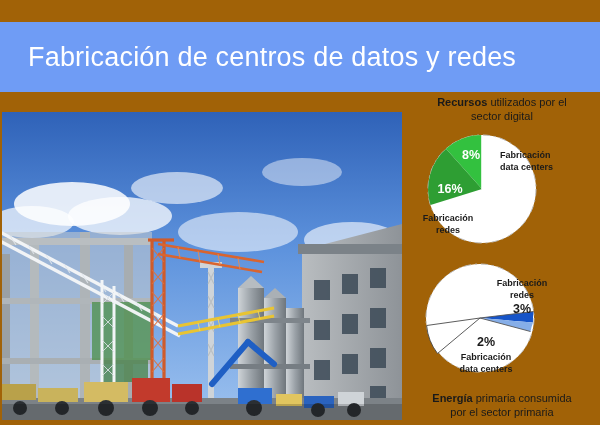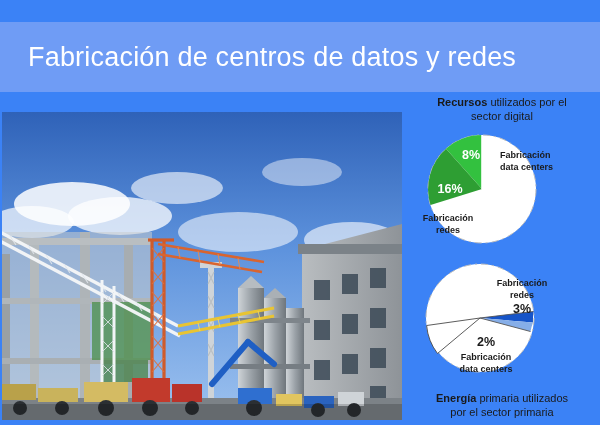--- a/index.html
+++ b/index.html
@@ -3,21 +3,21 @@
 <meta charset="utf-8">
 <style>
   html,body{margin:0;padding:0;}
   body{
     width:600px;height:425px;
     background:#ffffff;
     font-family:"Liberation Sans", sans-serif;
     overflow:hidden;
     position:relative;
   }
-  #slide{position:absolute;inset:0;background:#3b82f6;}
+  #slide{position:absolute;inset:0;background:#a16207;}
 
   
   .title-band{
     position:absolute;left:0;top:22px;width:600px;height:70px;
     background:#6f9cf5;
     display:flex;align-items:center;
   }
   .title-text{
     color:#ffffff;
     font-size:27px;
@@ -279,18 +279,18 @@
         <text class="pct-out" x="118" y="57" text-anchor="middle">3%</text>
 
         <text class="pct-out" x="82" y="90" text-anchor="middle">2%</text>
         <text class="lbl" x="82" y="104" text-anchor="middle">Fabricación</text>
         <text class="lbl" x="82" y="116" text-anchor="middle">data centers</text>
       </svg>
     </div>
 
     <div class="cap cap-bottom">
       <b>Energía</b>
-      <span>primaria utilizados</span><br>
+      <span>primaria consumida</span><br>
       <span>por el sector primaria</span>
     </div>
 
   </div>
 </div>
 
 </body></html>

